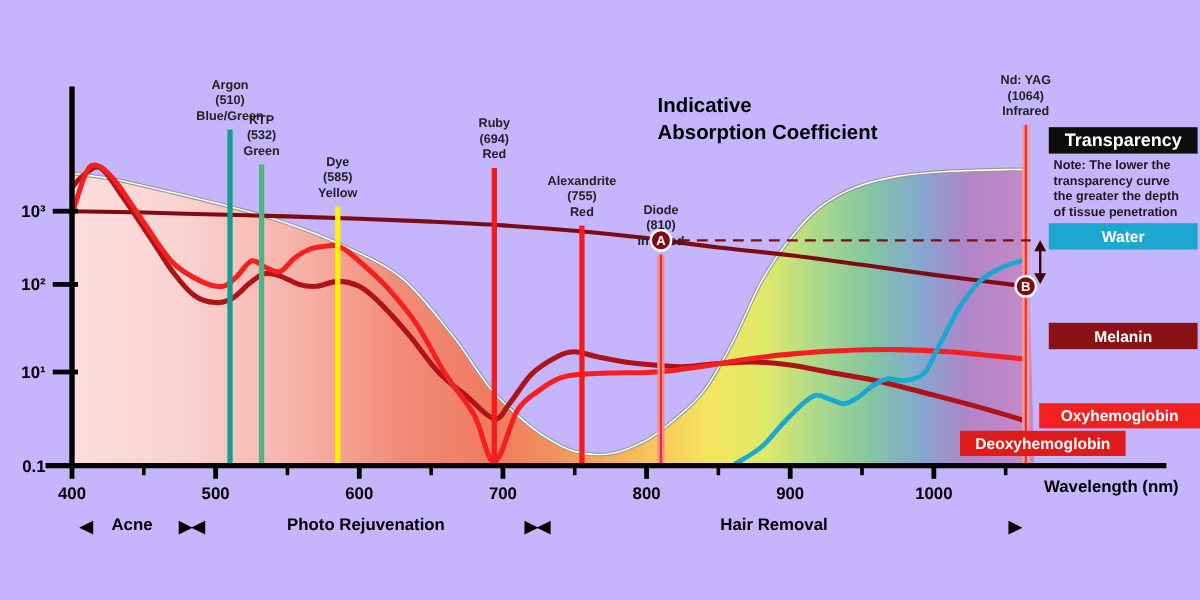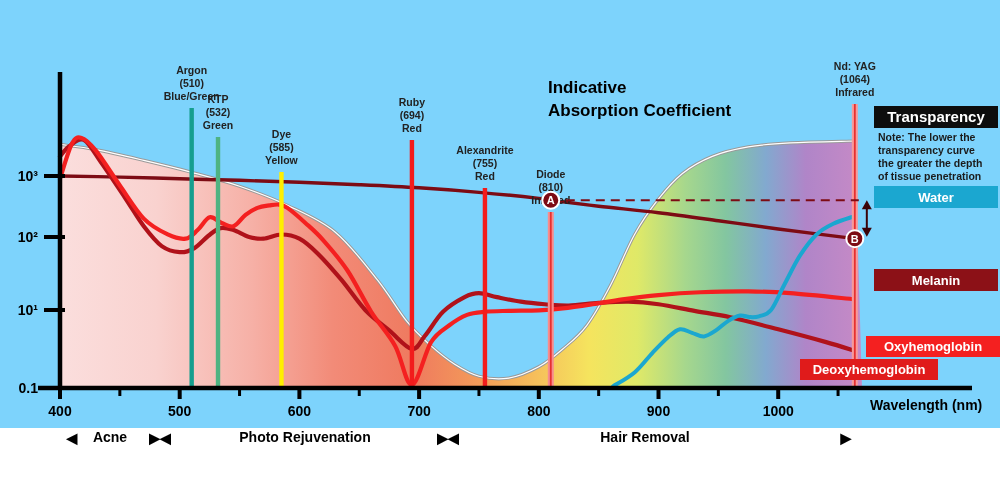--- a/index.html
+++ b/index.html
@@ -1,17 +1,17 @@
 <!DOCTYPE html>
 <html><head>
 <meta charset="utf-8">
 <style>
   html,body{margin:0;padding:0;background:#ffffff;}
   body{width:1000px;height:500px;overflow:hidden;font-family:"Liberation Sans",sans-serif;}
-  #stage{position:relative;width:1000px;height:428px;background:#7dd3fc;}
+  #stage{position:relative;width:1000px;height:500px;background:#c4b5fd;}
   svg{display:block;}
   .ttl{font-weight:bold;font-size:17px;fill:#000;}
   .axlab{font-weight:bold;font-size:14px;fill:#000;}
   .ytick{font-weight:bold;font-size:14px;fill:#000;}
   .laser{font-weight:bold;font-size:10.5px;fill:#222;text-anchor:middle;}
   .legtxt{font-weight:bold;font-size:13px;fill:#fff;}
   .notetxt{font-weight:bold;font-size:10.5px;fill:#1b1b1b;}
   .transhdr{font-weight:bold;font-size:15px;fill:#fff;}
   .band{font-weight:bold;font-size:14px;fill:#000;text-anchor:middle;}
   .ablab{font-weight:bold;font-size:11px;fill:#fff;text-anchor:middle;}

